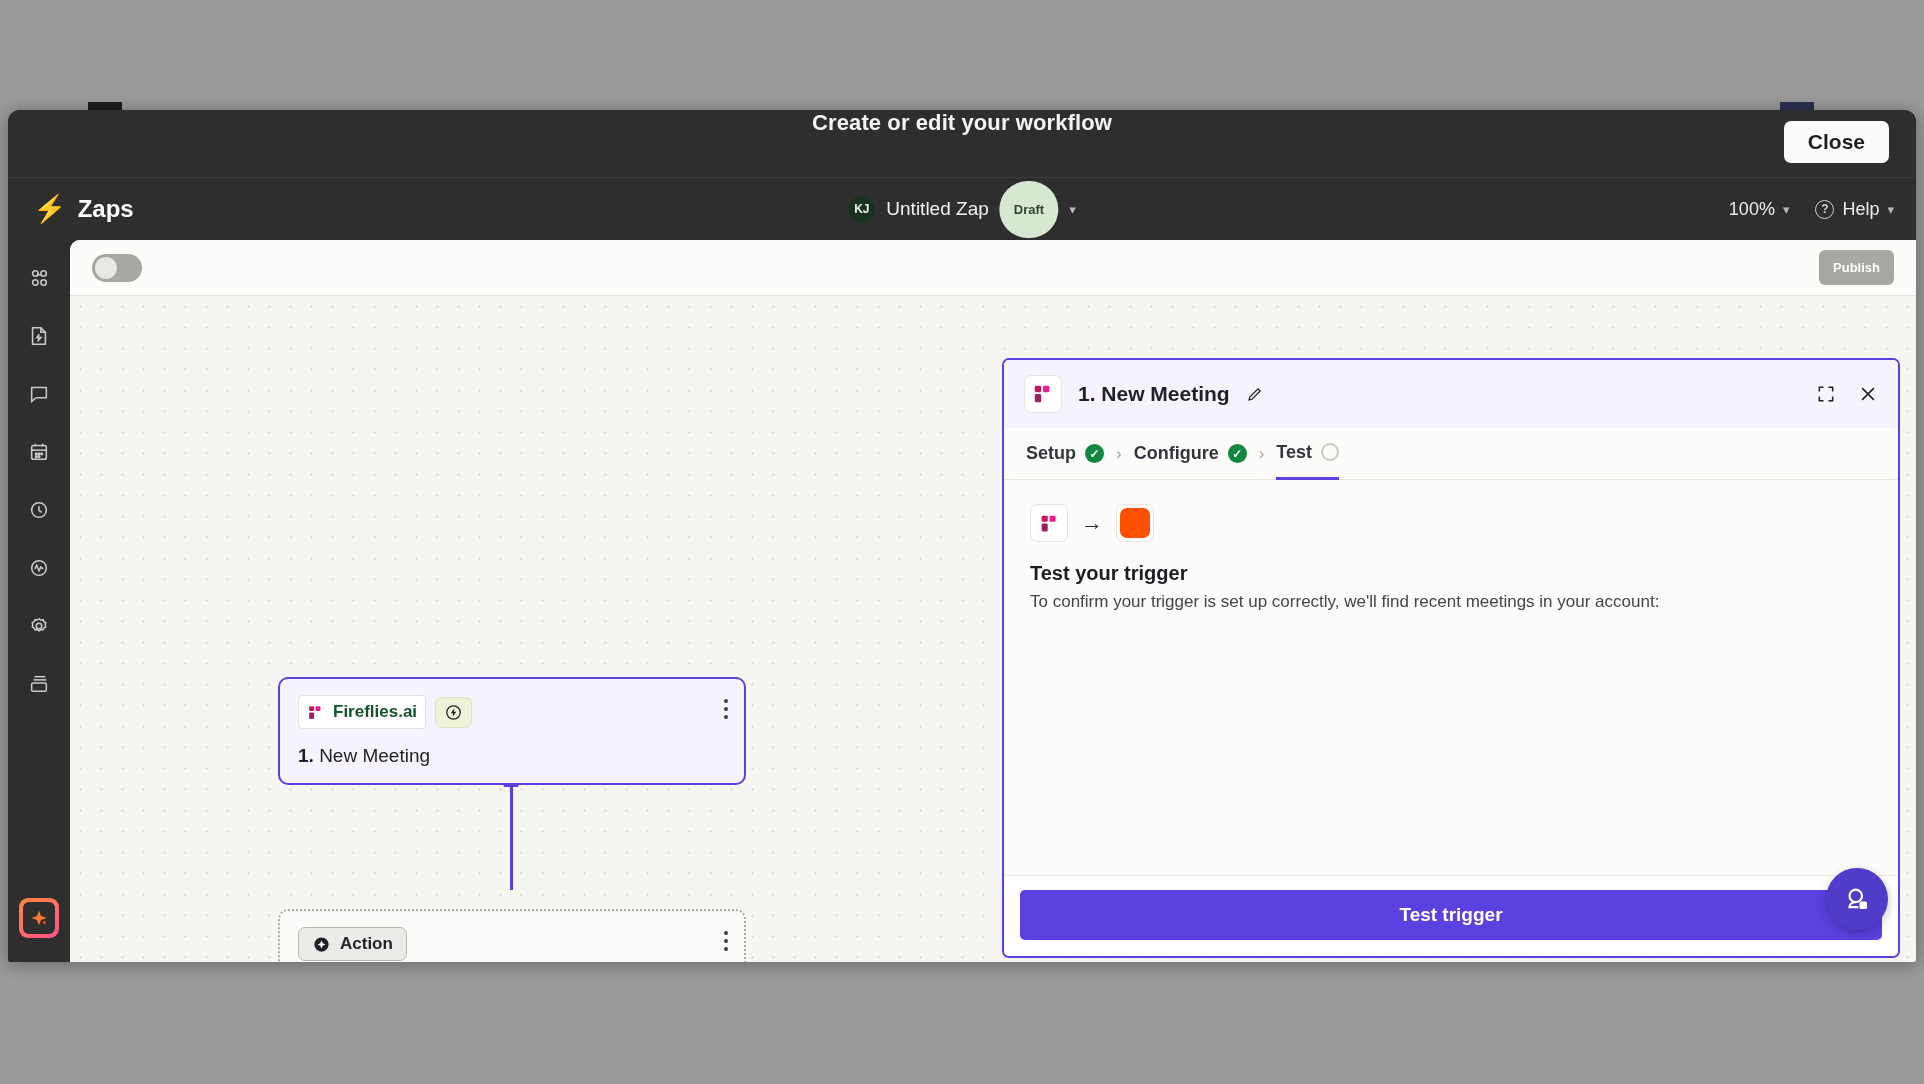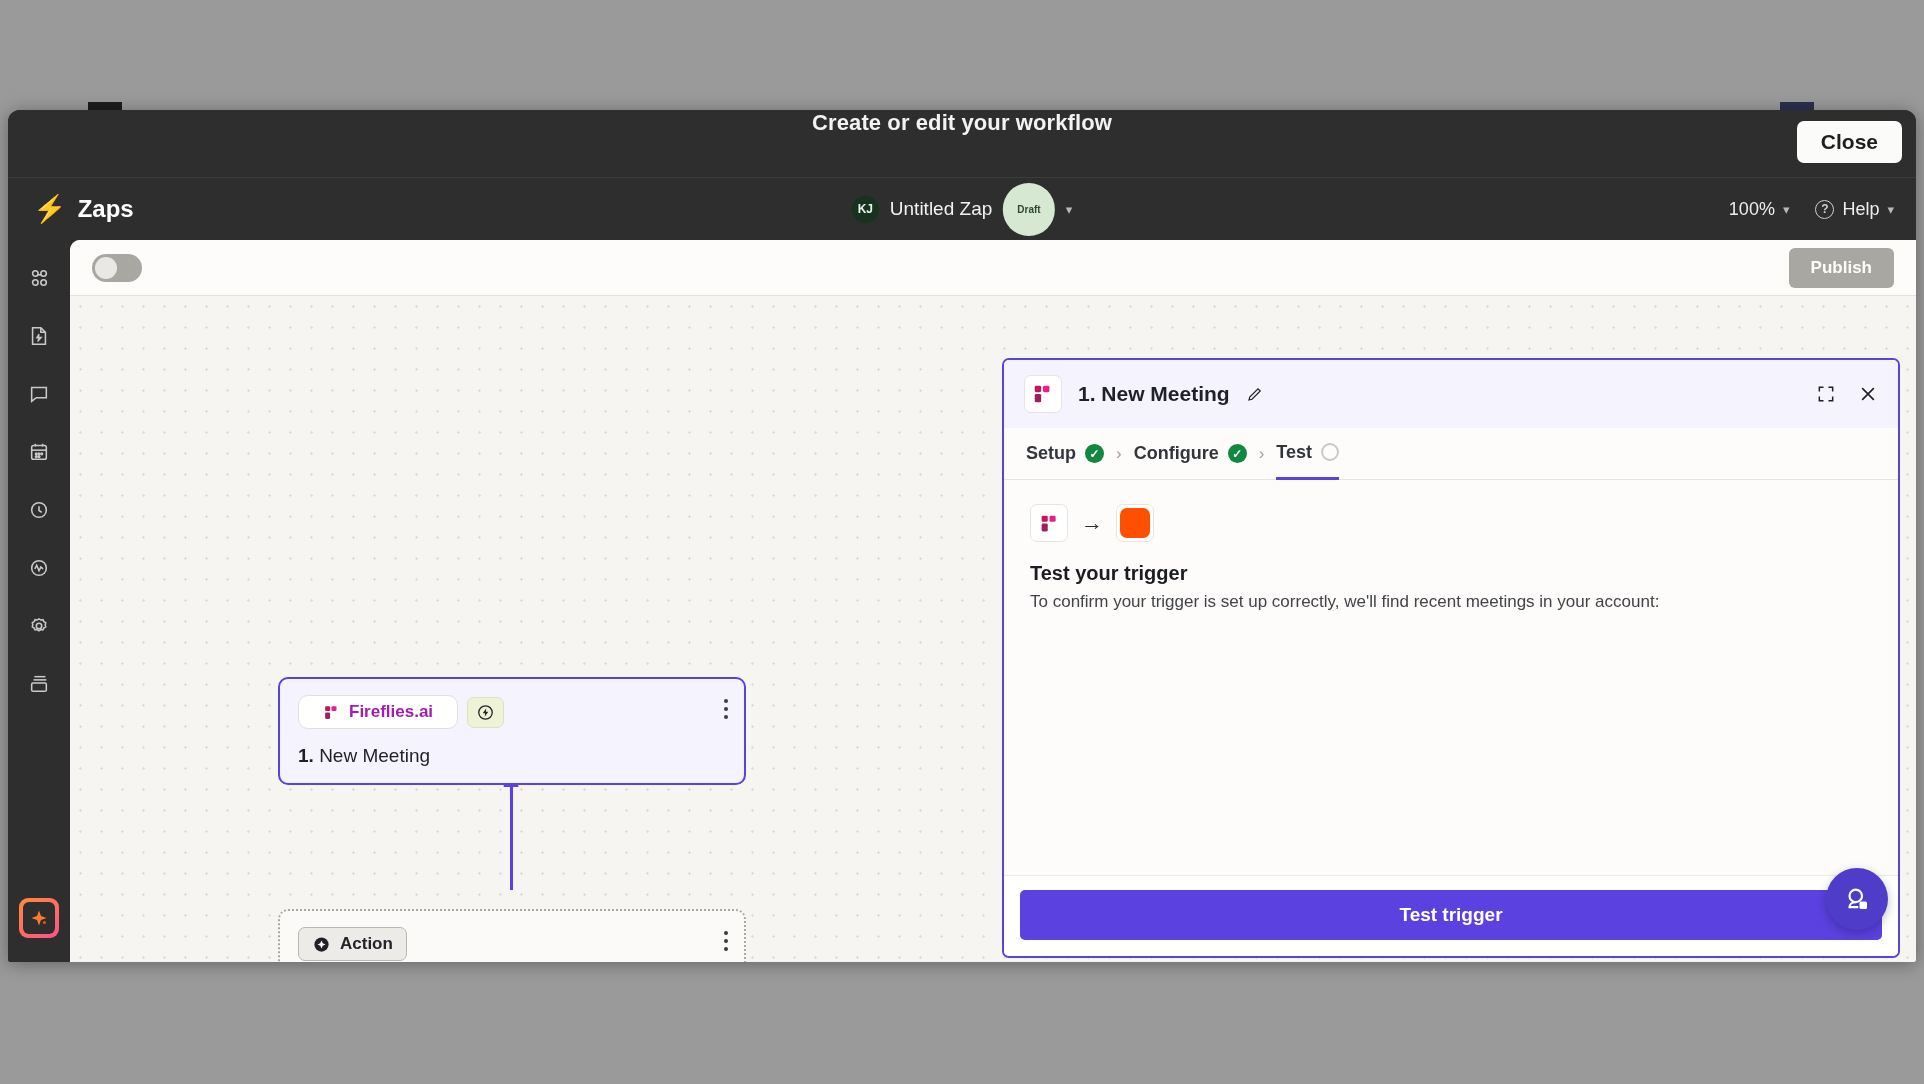--- a/index.html
+++ b/index.html
@@ -39,21 +39,21 @@
     height: 68px;
     background: #2e2e2e;
     border-bottom: 1px solid #3b3b3b;
     display: flex; align-items: flex-start; justify-content: center;
   }
   #modal-title {
     color: #f3f3f3; font-size: 22px; font-weight: 700;
     letter-spacing: .1px;
   }
   #close-button {
-    position: absolute; right: 14px; top: 11px;
+    position: absolute; right: 27px; top: 11px;
     background: #fbfbf9; color: #1f1f1f;
     border: none; border-radius: 7px;
     font-family: inherit; font-size: 21px; font-weight: 600;
     padding: 9px 24px; cursor: pointer;
   }
 
   
   #appbar {
     position: relative; height: 62px;
     background: #2e2e2e;
@@ -73,21 +73,21 @@
   #zap-avatar {
     width: 27px; height: 27px; border-radius: 50%;
     background: #17321f; color: #e8f2ea;
     font-size: 12px; font-weight: 700;
     display: flex; align-items: center; justify-content: center;
   }
   #zap-name { color: #f1f1f1; font-size: 19px; font-weight: 500; }
   #zap-status {
     background: #d6e8d2; color: #2c4a2e;
     border-radius: 999px; padding: 21px 14px;
-    font-size: 10px; font-weight: 600;
+    font-size: 13px; font-weight: 600;
   }
   .caret { color: #b8b8b8; font-size: 13px; }
 
   #appbar-right {
     position: absolute; right: 22px;
     display: flex; align-items: flex-end; gap: 26px;
   }
   .appbar-ctl {
     display: flex; align-items: center; gap: 8px;
     color: #ededed; font-size: 18px; cursor: pointer;
@@ -145,22 +145,22 @@
     width: 50px; height: 28px; border-radius: 999px;
     background: #a8a7a2; position: relative; cursor: pointer;
   }
   #zap-toggle .knob {
     position: absolute; left: 3px; top: 3px;
     width: 22px; height: 22px; border-radius: 50%;
     background: #e9e8e4;
   }
   #publish-button {
     background: #a8a7a2; color: #fdfdfb; border: none;
-    border-radius: 6px; padding: 10px 22px;
-    font-family: inherit; font-size: 17px; font-weight: 600;
+    border-radius: 6px; padding: 10px 14px;
+    font-family: inherit; font-size: 13px; font-weight: 600;
     cursor: not-allowed;
   }
 
   
   #canvas {
     flex: 1; position: relative; overflow: hidden;
     background-color: #f6f5f2;
     background-image: radial-gradient(#dedcd5 1.3px, transparent 1.3px);
     background-size: 21px 21px;
   }
@@ -192,22 +192,22 @@
   }
   .node.action {
     top: 613px;
     background: #fbfaf8;
     border: 2px dotted #a9a7a1;
   }
   .node-badges { display: flex; align-items: center; gap: 9px; }
   .app-chip {
     display: flex; align-items: center; gap: 9px;
     background: #fffffd; border: 1px solid #e2e0db;
-    border-radius: 10px; padding: 6px 24px;
-    font-size: 17px; font-weight: 600; color: #a21caf;
+    border-radius: 4px; padding: 6px 8px;
+    font-size: 17px; font-weight: 600; color: #14532d;
   }
   .type-chip {
     background: #eef3d8; border: 1px solid #dbe2bd;
     border-radius: 7px; padding: 5px 8px;
     display: flex; align-items: center; justify-content: center;
   }
   .action-chip {
     display: flex; align-items: center; gap: 9px;
     background: #ecebe7; border: 1px solid #b9b7b1;
     border-radius: 7px; padding: 6px 13px;

